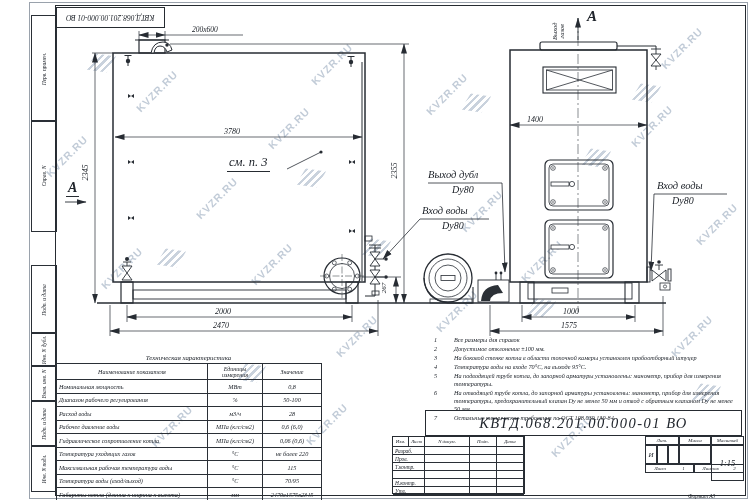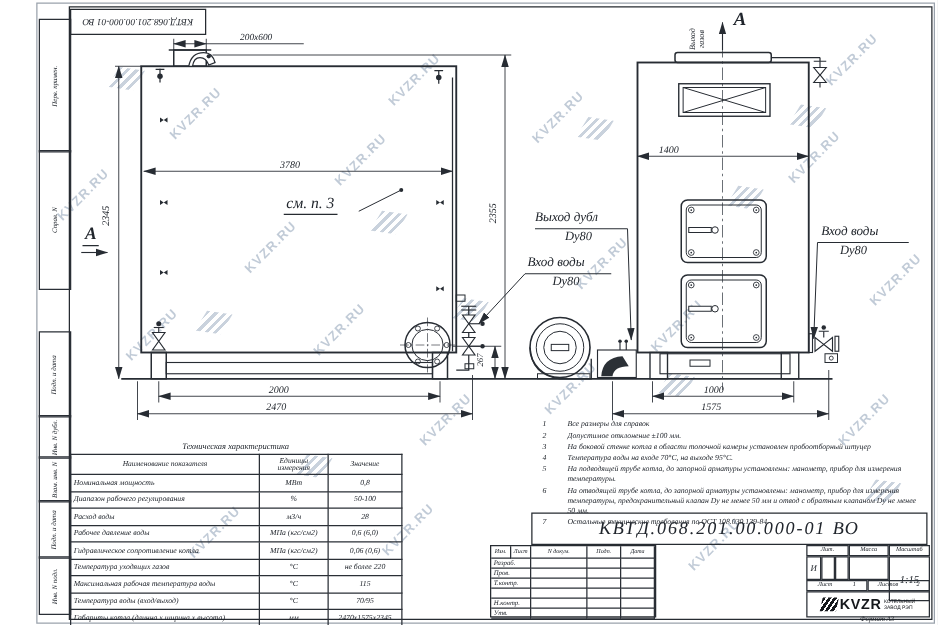--- a/index.html
+++ b/index.html
@@ -447,27 +447,17 @@
       <div style="left:34px;top:9px;width:32px;height:19px"></div>
       <div class="big" style="left:66px;top:9px;width:33px;height:36px">1:15</div>
       <div style="left:0;top:28px;width:49px;height:9px;justify-content:space-around">
         <span>Лист</span>
         <span>1</span>
       </div>
       <div style="left:49px;top:28px;width:50px;height:9px;justify-content:space-around">
         <span>Листов</span>
         <span>2</span>
       </div>
-      <div style="left:0;top:37px;width:99px;height:21px">
-        <div class="klogo">
-          <span class="kstripes"></span>
-          <span class="kname">KVZR</span>
-          <span class="ksub">
-            <div>КОТЕЛЬНЫЙ</div>
-            <div>ЗАВОД РЭП</div>
-          </span>
-        </div>
-      </div>
     </div>
   </div>
 
   <span class="fmt">Формат А3</span>
 </div>
 
 </body></html>

